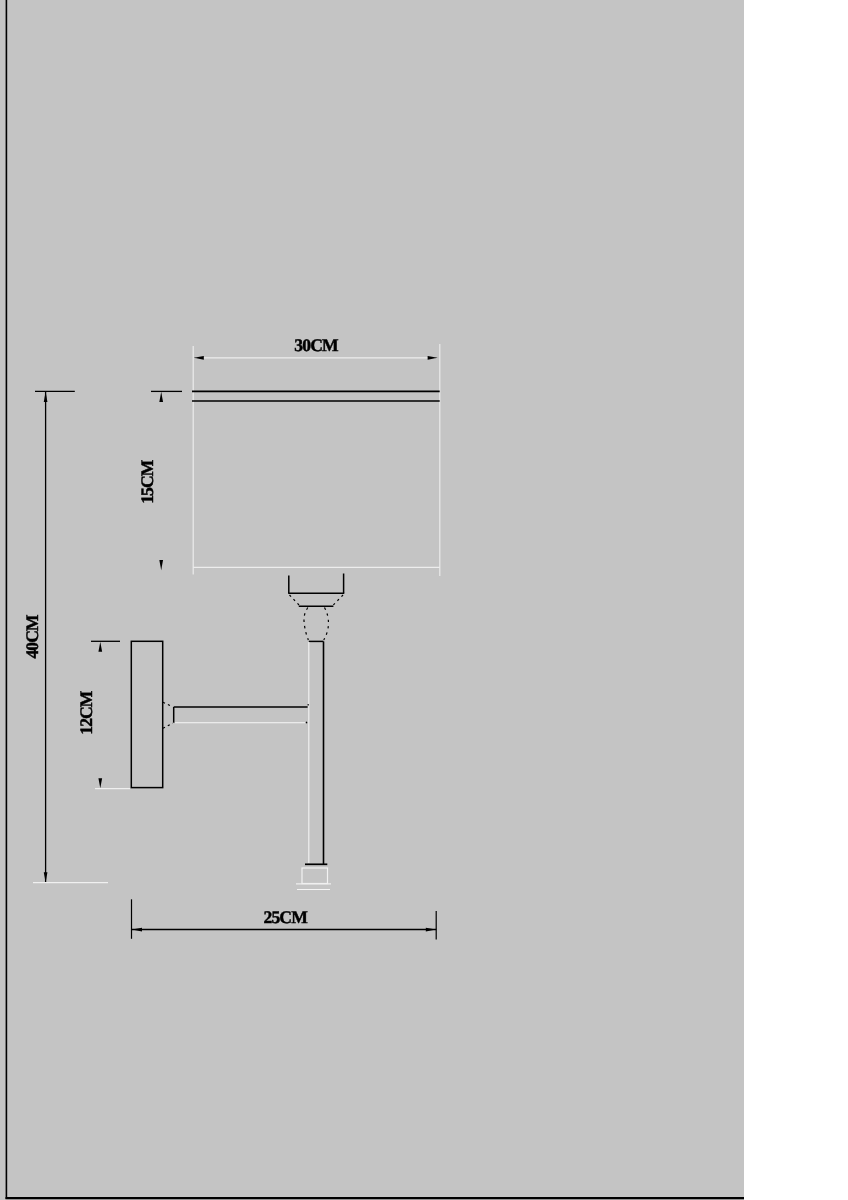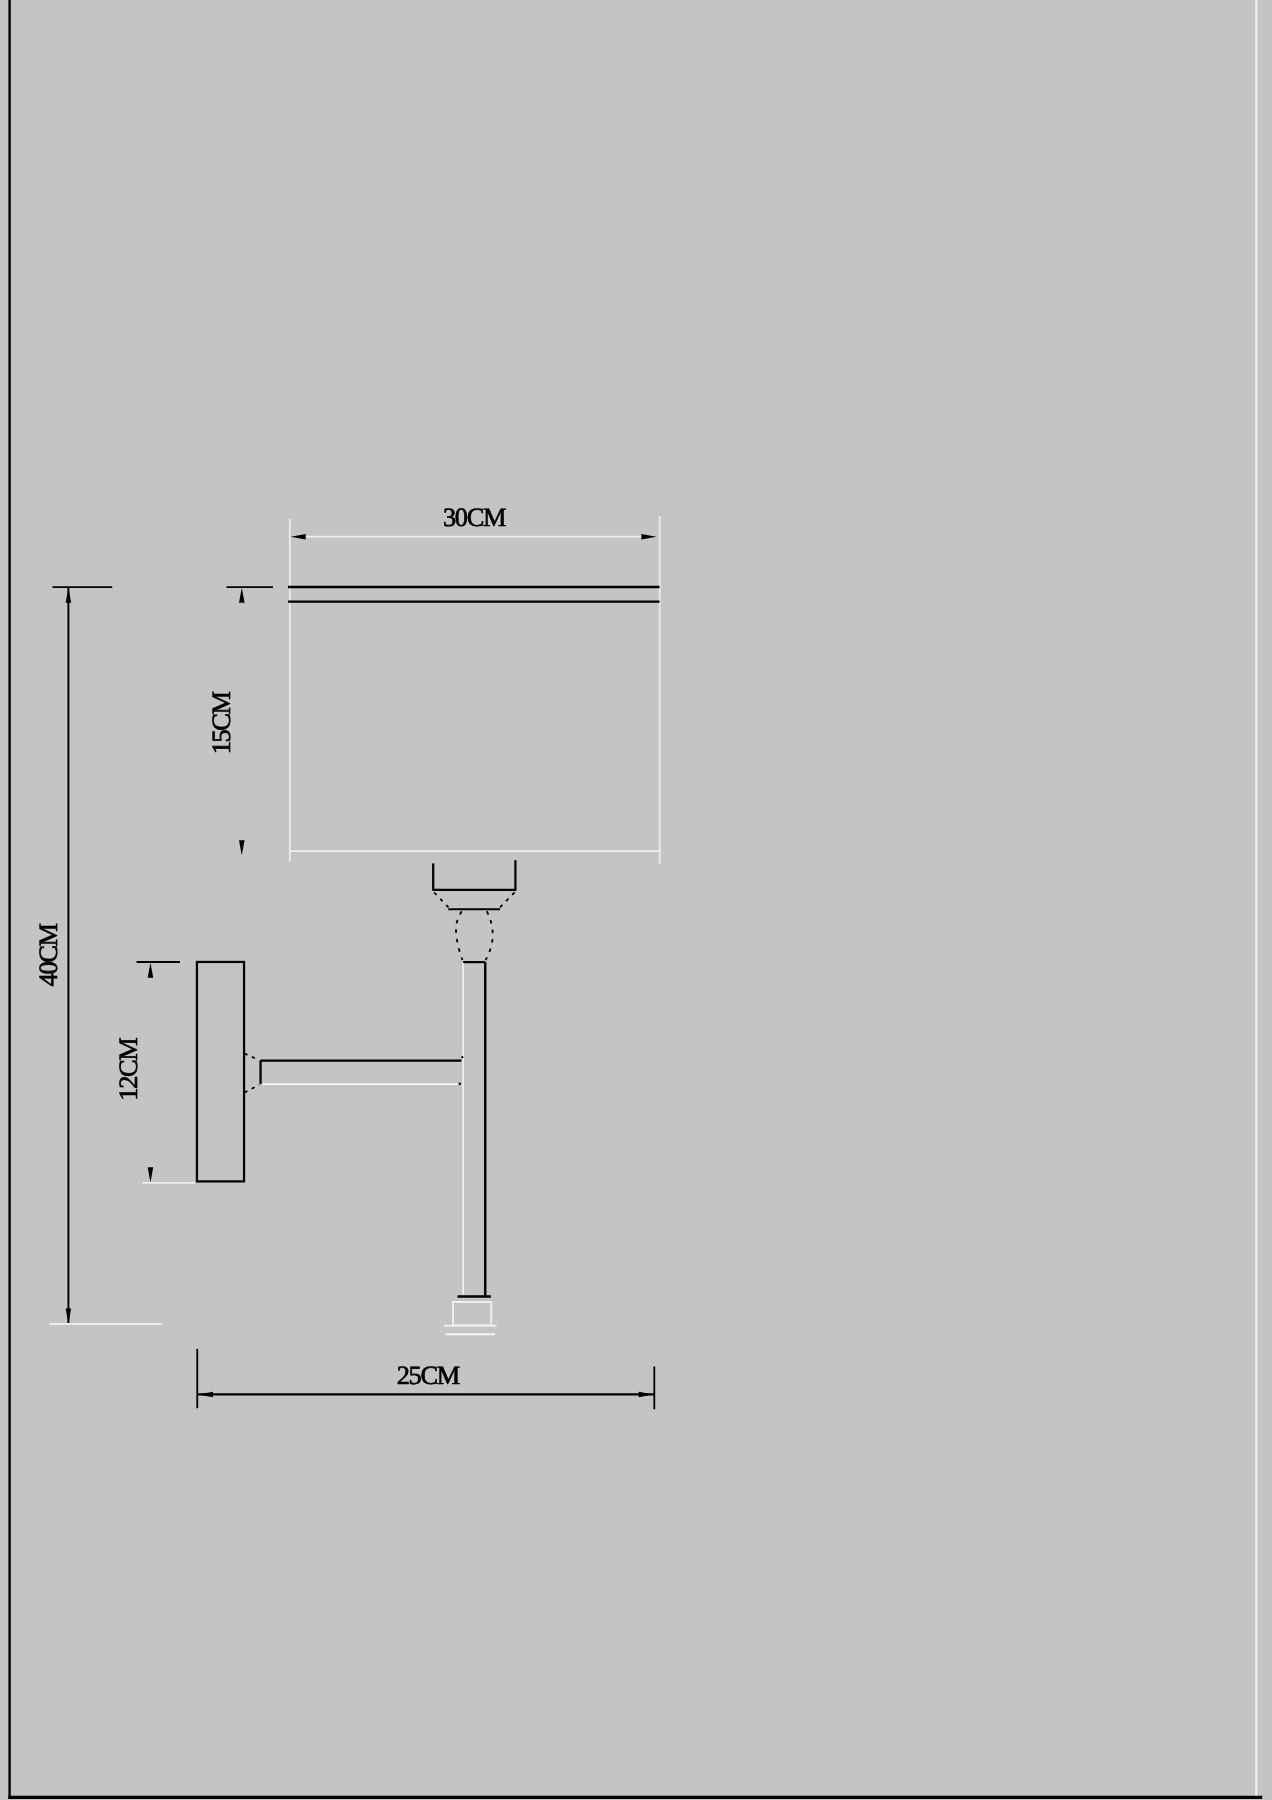--- a/index.html
+++ b/index.html
@@ -1,16 +1,16 @@
 <!DOCTYPE html>
 <html><head>
 <meta charset="utf-8">
 <style>
   html,body{margin:0;padding:0;background:#ffffff;}
-  #page{position:relative;width:848px;height:1200px;background:#7dd3fc;overflow:hidden;filter:grayscale(1);}
+  #page{position:relative;width:744px;height:1200px;background:#7dd3fc;overflow:hidden;filter:grayscale(1);font-weight:bold;}
   svg{position:absolute;left:0;top:0;}
   text{font-family:"Liberation Serif", serif;fill:#000000;stroke:#000000;stroke-width:0.45;-webkit-font-smoothing:antialiased;text-rendering:geometricPrecision;}
 </style>
 </head>
 <body>
 <div id="page">
 <svg width="848" height="1200" viewBox="0 0 848 1200">
 
   <line x1="6.4" y1="0" x2="6.4" y2="1199" stroke="#000" stroke-width="1.6"></line>
   <line x1="5.5" y1="1198.2" x2="841.5" y2="1198.2" stroke="#000" stroke-width="2.2"></line>

